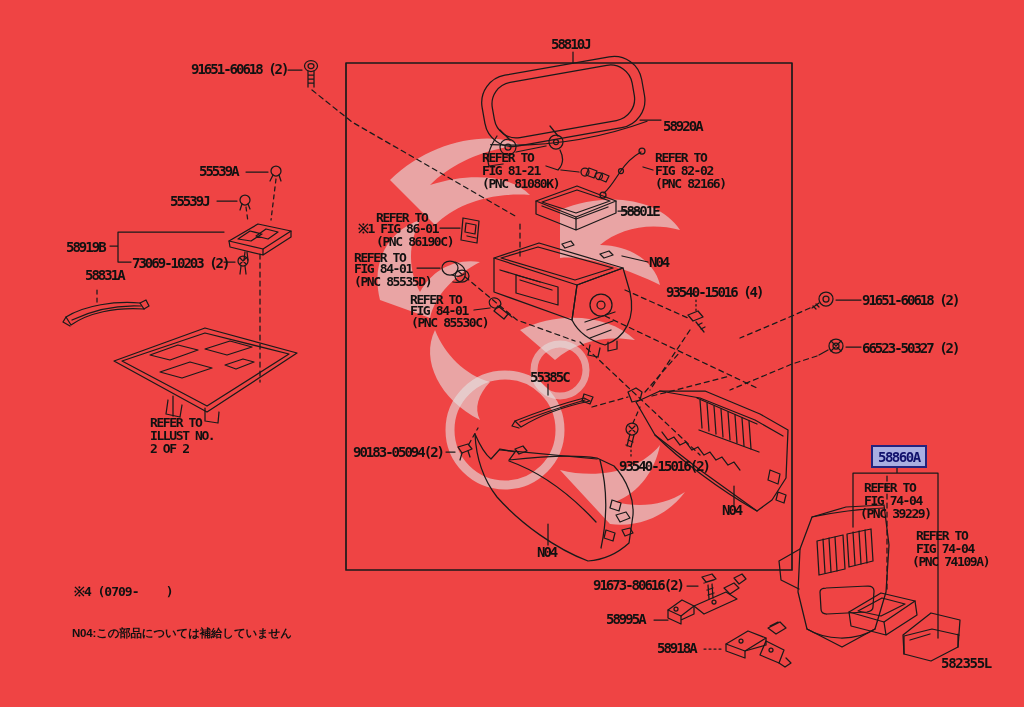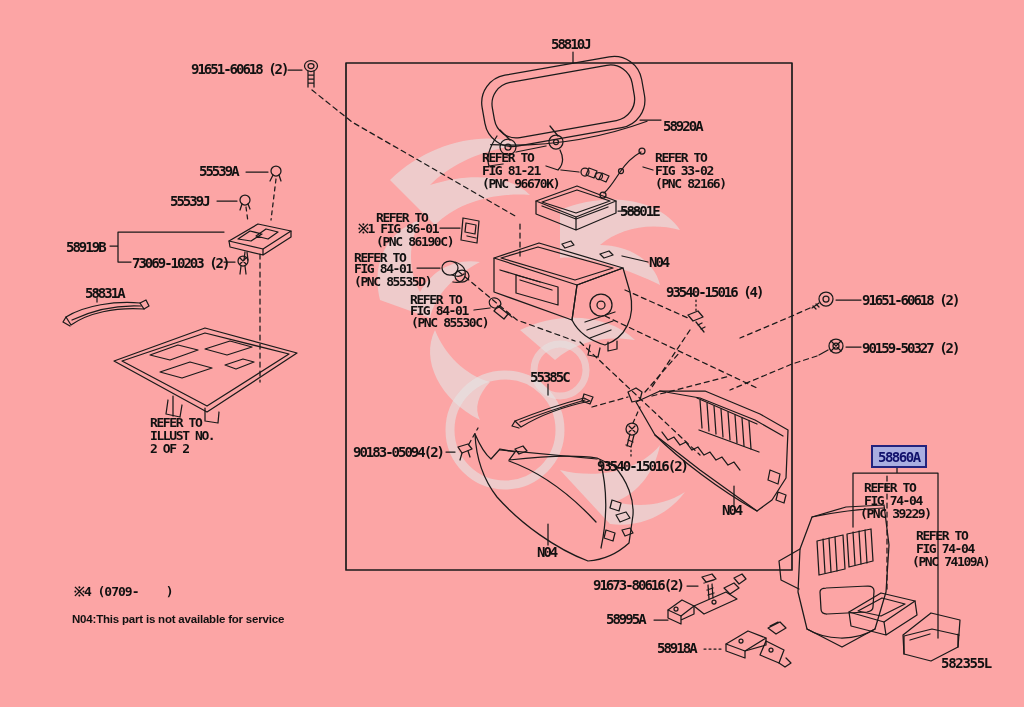--- a/index.html
+++ b/index.html
@@ -1,16 +1,16 @@
 <!DOCTYPE html>
 <html><head>
 <meta charset="utf-8">
 <style>
   html,body{margin:0;padding:0;background:#fff;}
-  .stage{position:relative;width:1024px;height:707px;background:#fca5a5;overflow:hidden;
+  .stage{position:relative;width:1024px;height:707px;background:#ef4444;overflow:hidden;
          font-family:"DejaVu Sans Mono",monospace;}
   svg{position:absolute;left:0;top:0;}
   .lbl{position:absolute;font:bold 14px/14px "DejaVu Sans Mono",monospace;
        letter-spacing:-2px;color:#111;white-space:pre;}
   .ref{position:absolute;font:bold 13px/13px "DejaVu Sans Mono",monospace;
        letter-spacing:-1.4px;color:#111;white-space:pre;}
   .note{position:absolute;font:bold 11.5px/14px "Liberation Sans",sans-serif;
         letter-spacing:-0.2px;color:#111;white-space:pre;}
   .note-mono{position:absolute;font:bold 13px/13px "DejaVu Sans Mono",monospace;
         letter-spacing:-1px;color:#111;white-space:pre;}
@@ -296,47 +296,47 @@
     </g>
   </g>
 </svg>
 
 <div class="lbl" style="left:551px;top:37px">58810J</div>
 <div class="lbl" style="left:191px;top:62px">91651-60618 (2)</div>
 <div class="lbl" style="left:199px;top:164px">55539A</div>
 <div class="lbl" style="left:170px;top:194px">55539J</div>
 <div class="lbl" style="left:66px;top:240px">58919B</div>
 <div class="lbl" style="left:132px;top:256px">73069-10203 (2)</div>
-<div class="lbl" style="left:85px;top:286px">58831A</div>
+<div class="lbl" style="left:85px;top:268px">58831A</div>
 <div class="lbl" style="left:663px;top:119px">58920A</div>
 <div class="lbl" style="left:620px;top:204px">58801E</div>
 <div class="lbl" style="left:649px;top:255px">N04</div>
 <div class="lbl" style="left:666px;top:285px">93540-15016 (4)</div>
 <div class="lbl" style="left:862px;top:293px">91651-60618 (2)</div>
-<div class="lbl" style="left:862px;top:341px">90159-50327 (2)</div>
+<div class="lbl" style="left:862px;top:341px">66523-50327 (2)</div>
 <div class="lbl" style="left:530px;top:370px">55385C</div>
 <div class="lbl" style="left:353px;top:445px">90183-05094(2)</div>
-<div class="lbl" style="left:597px;top:459px">93540-15016(2)</div>
+<div class="lbl" style="left:619px;top:459px">93540-15016(2)</div>
 <div class="lbl" style="left:722px;top:503px">N04</div>
 <div class="lbl" style="left:537px;top:545px">N04</div>
 <div class="lbl" style="left:593px;top:578px">91673-80616(2)</div>
 <div class="lbl" style="left:606px;top:612px">58995A</div>
 <div class="lbl" style="left:657px;top:641px">58918A</div>
 <div class="hl">58860A</div>
 
 <div class="ref" style="left:150px;top:416px">REFER TO</div>
 <div class="ref" style="left:150px;top:429px">ILLUST NO.</div>
 <div class="ref" style="left:150px;top:442px">2 OF 2</div>
 
 <div class="ref" style="left:482px;top:151px">REFER TO</div>
 <div class="ref" style="left:482px;top:164px">FIG 81-21</div>
-<div class="ref" style="left:482px;top:177px">(PNC 96670K)</div>
+<div class="ref" style="left:482px;top:177px">(PNC 81080K)</div>
 
 <div class="ref" style="left:655px;top:151px">REFER TO</div>
-<div class="ref" style="left:655px;top:164px">FIG 33-02</div>
+<div class="ref" style="left:655px;top:164px">FIG 82-02</div>
 <div class="ref" style="left:655px;top:177px">(PNC 82166)</div>
 
 <div class="ref" style="left:376px;top:211px">REFER TO</div>
 <div class="ref" style="left:358px;top:222px">※1 FIG 86-01</div>
 <div class="ref" style="left:376px;top:235px">(PNC 86190C)</div>
 
 <div class="ref" style="left:354px;top:251px">REFER TO</div>
 <div class="ref" style="left:354px;top:262px">FIG 84-01</div>
 <div class="ref" style="left:354px;top:275px">(PNC 85535D)</div>
 
@@ -346,17 +346,17 @@
 
 <div class="ref" style="left:864px;top:481px">REFER TO</div>
 <div class="ref" style="left:864px;top:494px">FIG 74-04</div>
 <div class="ref" style="left:860px;top:507px">(PNC 39229)</div>
 
 <div class="ref" style="left:916px;top:529px">REFER TO</div>
 <div class="ref" style="left:916px;top:542px">FIG 74-04</div>
 <div class="ref" style="left:912px;top:555px">(PNC 74109A)</div>
 
 <div class="note-mono" style="left:74px;top:585px">※4 (0709-    )</div>
-<div class="note" style="left:72px;top:612px">N04:This part is not available for service</div>
+<div class="note" style="left:72px;top:626px">N04:この部品については補給していません</div>
 
 <div class="code">582355L</div>
 
 </div>
 
 </body></html>

